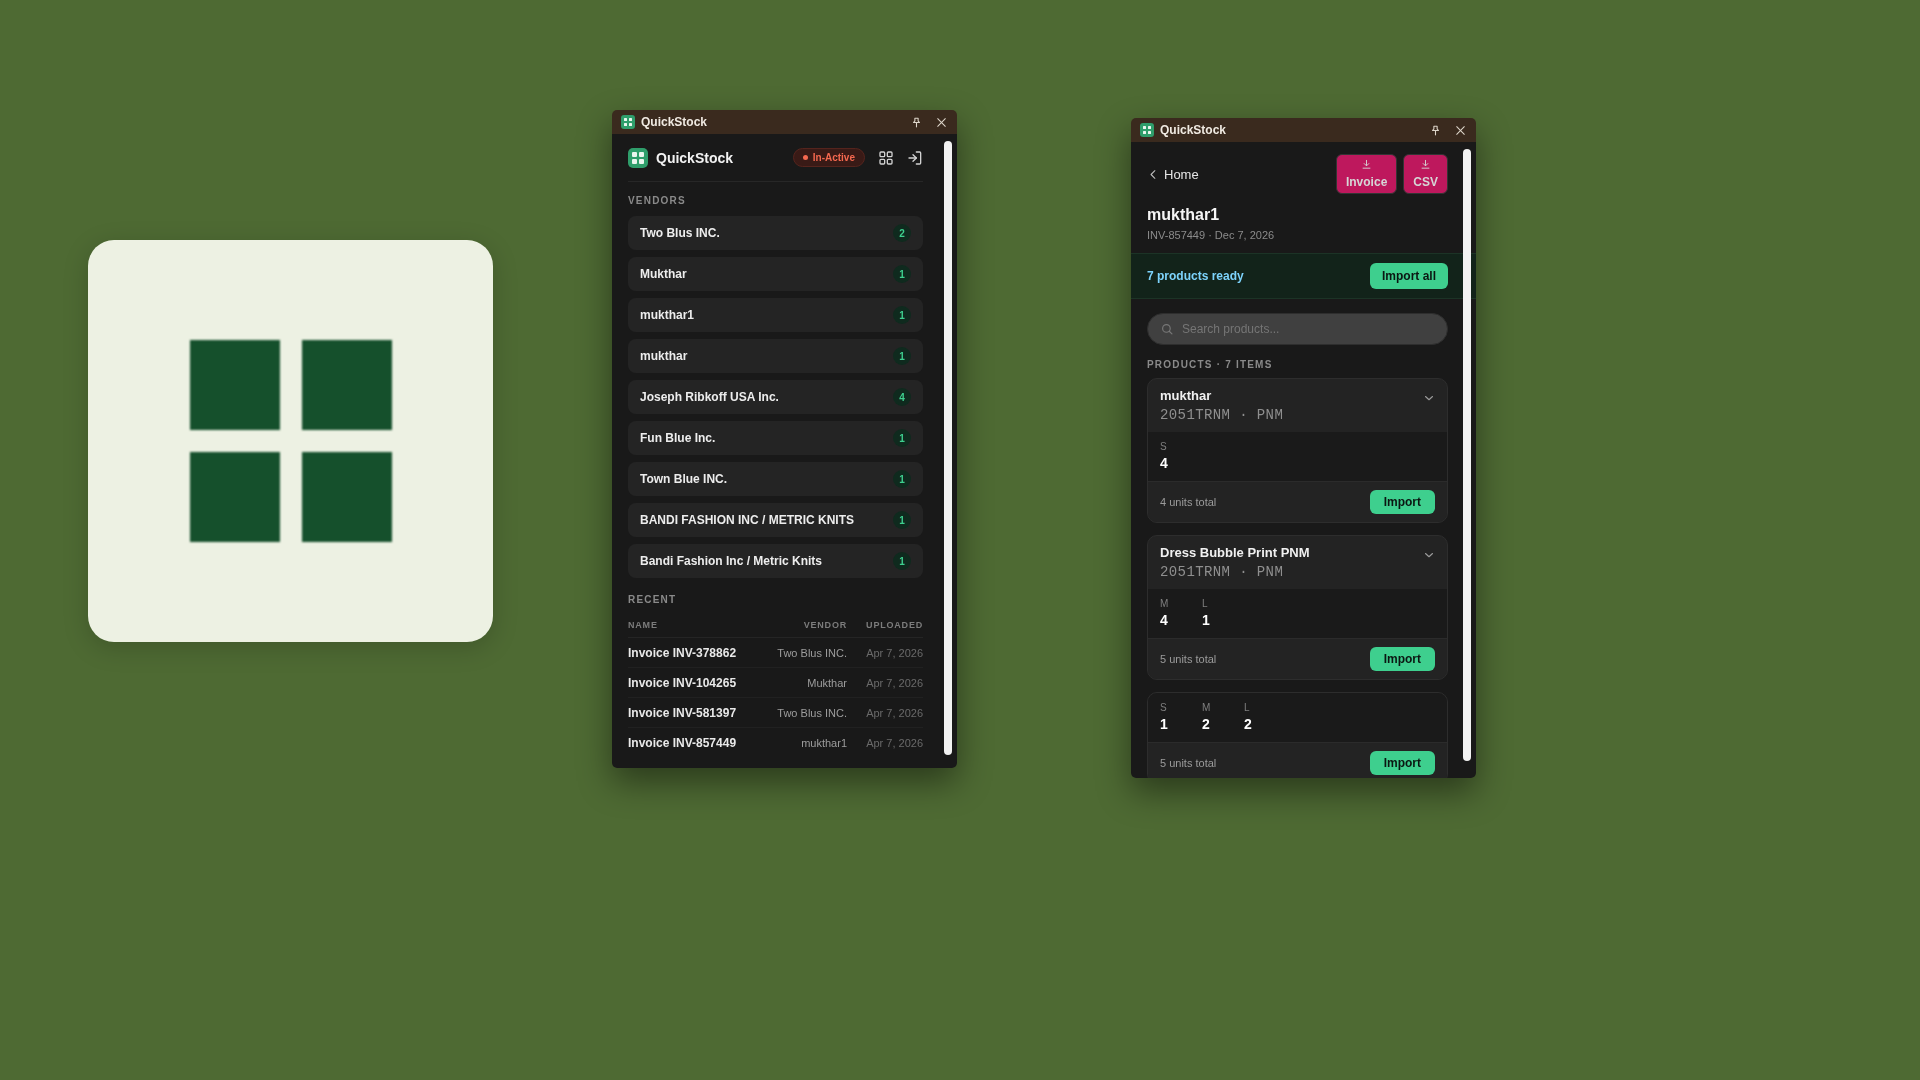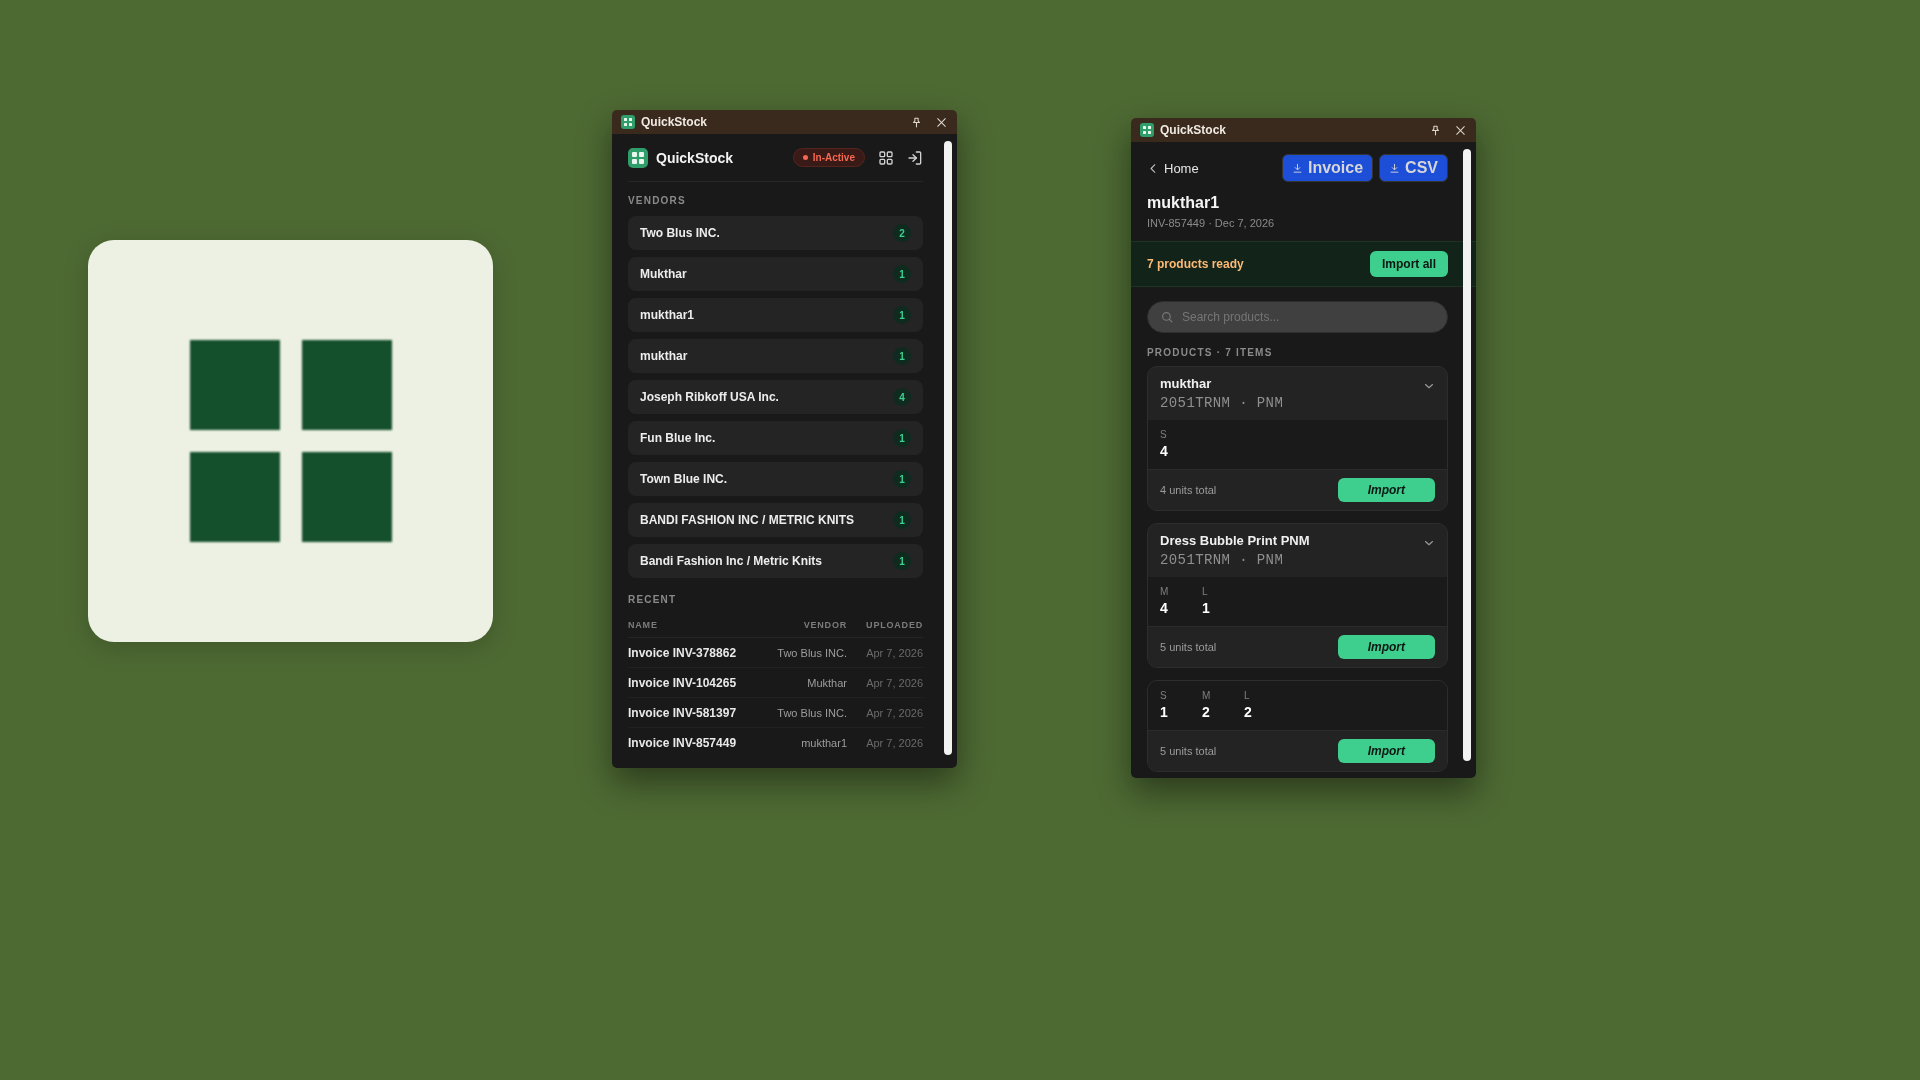--- a/index.html
+++ b/index.html
@@ -62,31 +62,31 @@
   .c-date { width:76px; text-align:right; font-size:11px; color:#6a6a6a; }
   .tbl-head .c-name, .tbl-head .c-vendor, .tbl-head .c-date { font-size:9px; color:#7c7c7c; font-weight:700; }
 
   
   .popup2 { left:1131px; top:118px; }
   .popup2 .pbody { height:636px; padding:0 28px 0 16px; }
   .nav-row { display:flex; align-items:center; padding:12px 0 10px; }
   .back-btn { display:flex; align-items:center; gap:4px; color:#e5e5e5; font-size:13px; cursor:pointer; }
   .back-btn .chev { width:13px; height:13px; color:#bdbdbd; }
   .nav-actions { margin-left:auto; display:flex; gap:6px; }
-  .mini-btn { display:flex; align-items:center; gap:5px; background:#1d4ed8; border:1px solid #343434;
-    border-radius:6px; color:#d6d6d6; font-size:16px; font-weight:600; padding:4px 9px; cursor:pointer; }
+  .mini-btn { display:flex; align-items:center; gap:5px; background:#be185d; border:1px solid #343434;
+    border-radius:6px; color:#d6d6d6; font-size:12px; font-weight:600; padding:4px 9px; cursor:pointer;flex-direction:column; }
   .mini-btn .dl { width:11px; height:11px; }
 
   .inv-title { font-size:16px; font-weight:700; color:#f5f5f5; margin-top:2px; }
   .inv-meta { font-size:11px; color:#8b8b8b; margin-top:5px; }
 
   .ready-banner { margin:12px -28px 0 -16px; padding:9px 28px 9px 16px; background:#12231a;
     border-top:1px solid #1c3326; border-bottom:1px solid #1c3326;
     display:flex; align-items:center; justify-content:space-between; }
-  .ready-text { color:#fdba74; font-size:12px; font-weight:700; }
+  .ready-text { color:#7dd3fc; font-size:12px; font-weight:700; }
   .btn-green { background:#3ecf8e; color:#0b1712; font-size:12px; font-weight:700;
     border:none; border-radius:6px; padding:6px 12px; cursor:pointer; font-family:inherit; }
 
   .search-pill { margin-top:14px; height:32px; background:#404040; border:1px solid #2e2e2e;
     border-radius:16px; display:flex; align-items:center; padding:0 12px; gap:8px; color:#777; }
   .search-pill .mag { width:14px; height:14px; flex:none; }
   .search-pill input { flex:1; background:transparent; border:none; outline:none;
     color:#cfcfcf; font-size:12px; font-family:inherit; }
   .search-pill input::placeholder { color:#757575; }
 
@@ -95,21 +95,21 @@
   .pc-name { font-size:13px; font-weight:700; color:#f0f0f0; }
   .pc-code { font-family:Liberation Mono, monospace; font-size:14px; color:#8f8f8f; margin-top:4px; letter-spacing:.4px; }
   .pc-chev { position:absolute; right:11px; top:12px; width:14px; height:14px; color:#9a9a9a; cursor:pointer; }
   .pc-sizes { background:#1a1a1a; padding:9px 12px 10px; display:flex; gap:28px; }
   .size-col { display:flex; flex-direction:column; min-width:14px; }
   .size-label { font-size:10px; color:#7f7f7f; }
   .size-qty { font-size:14px; font-weight:700; color:#fff; margin-top:3px; }
   .pc-foot { display:flex; align-items:center; justify-content:space-between;
     padding:8px 12px; background:#232323; border-top:1px solid #2b2b2b; }
   .pc-total { font-size:11px; color:#9b9b9b; }
-  .import-btn { padding:5px 30px;font-style:italic; }
+  .import-btn { padding:5px 14px; }
 </style>
 </head>
 <body>
 
 <div class="logo-card">
   <div class="biggrid">
     <div></div>
     <div></div>
     <div></div>
     <div></div>

